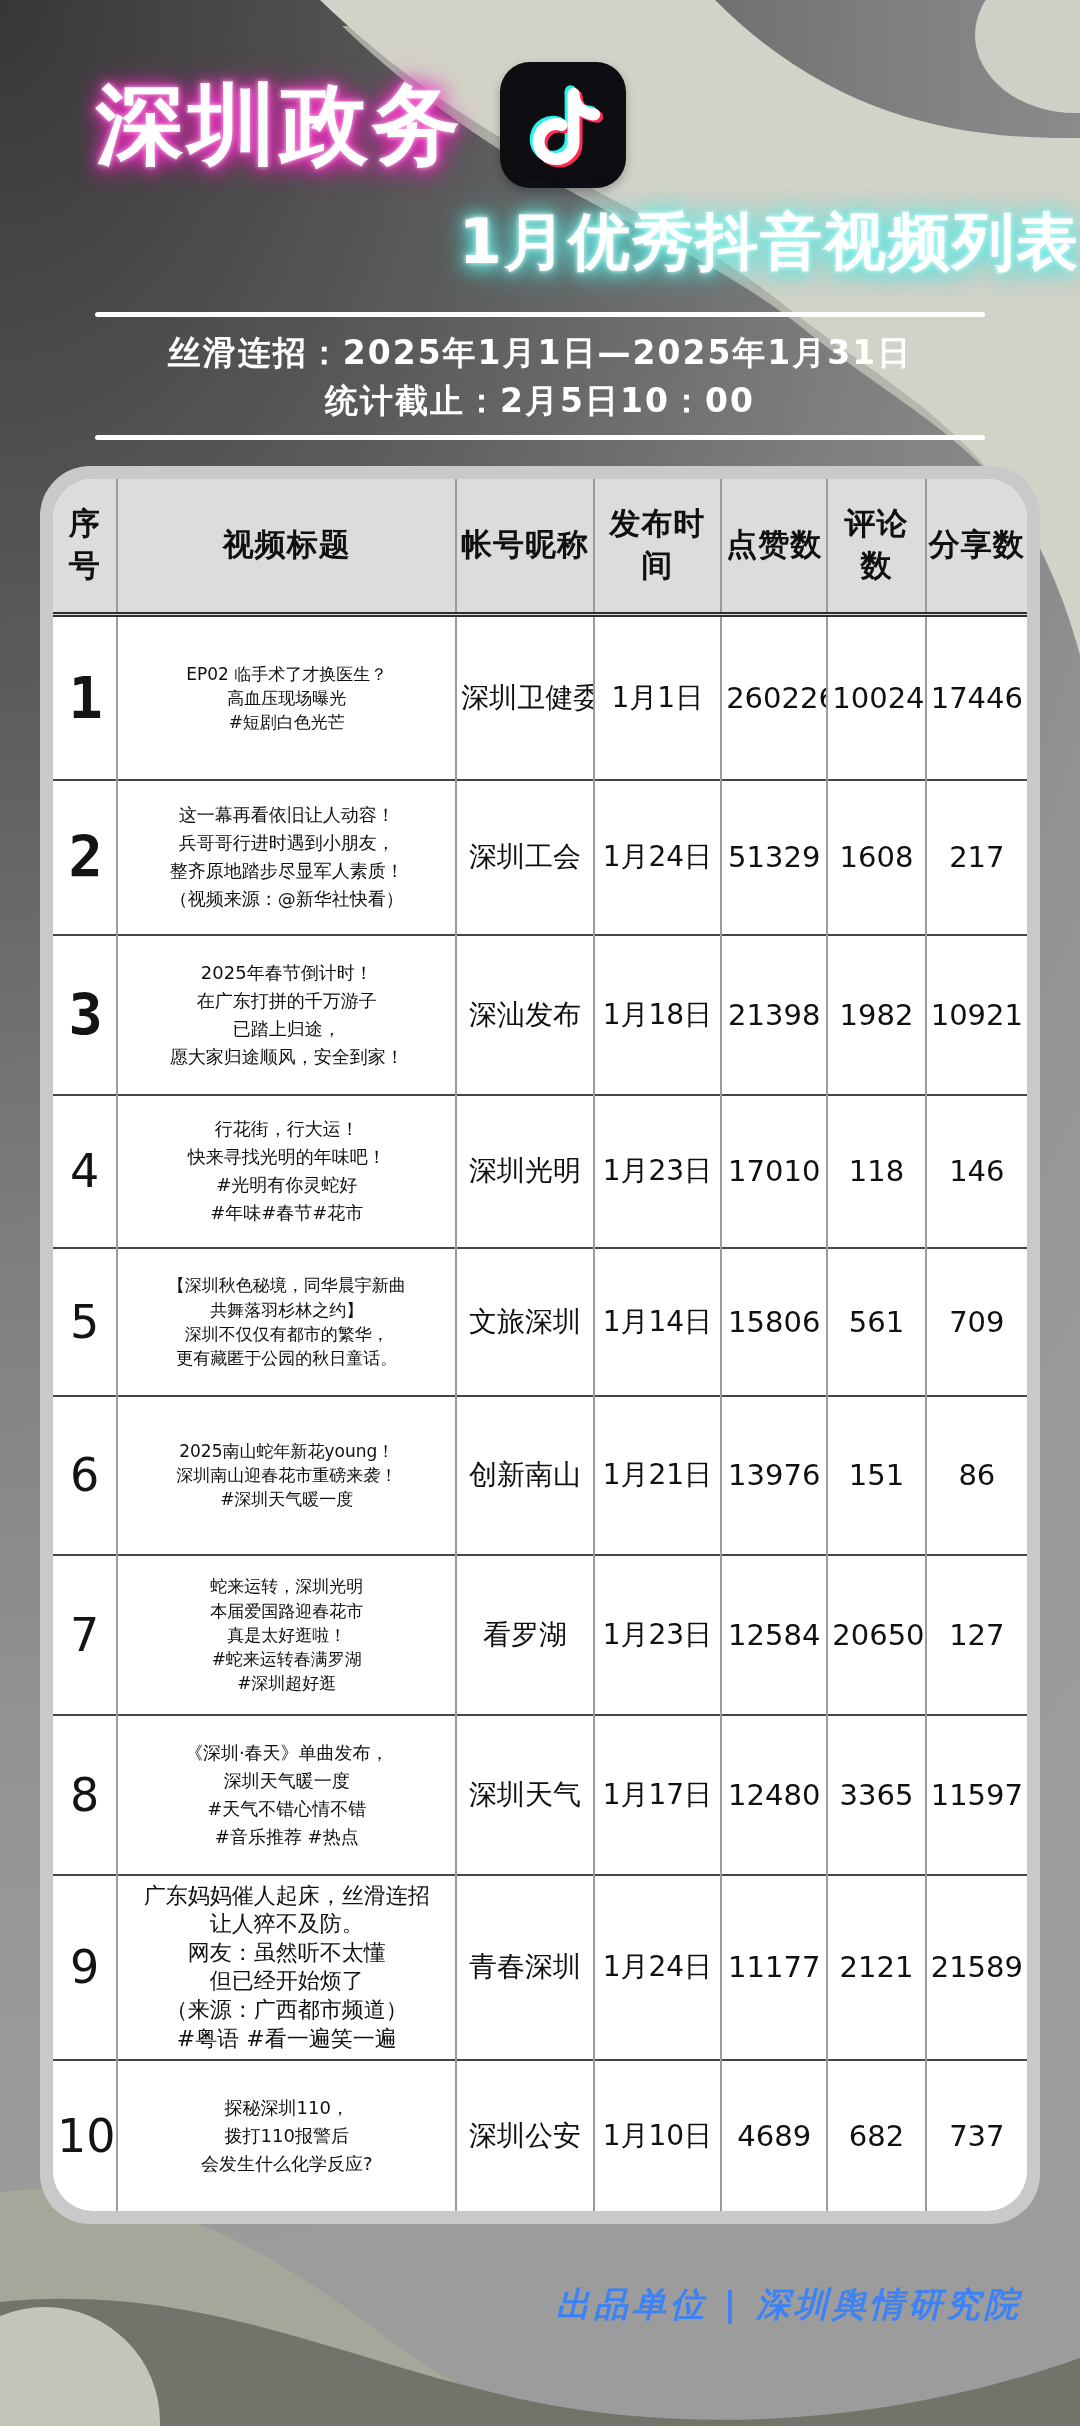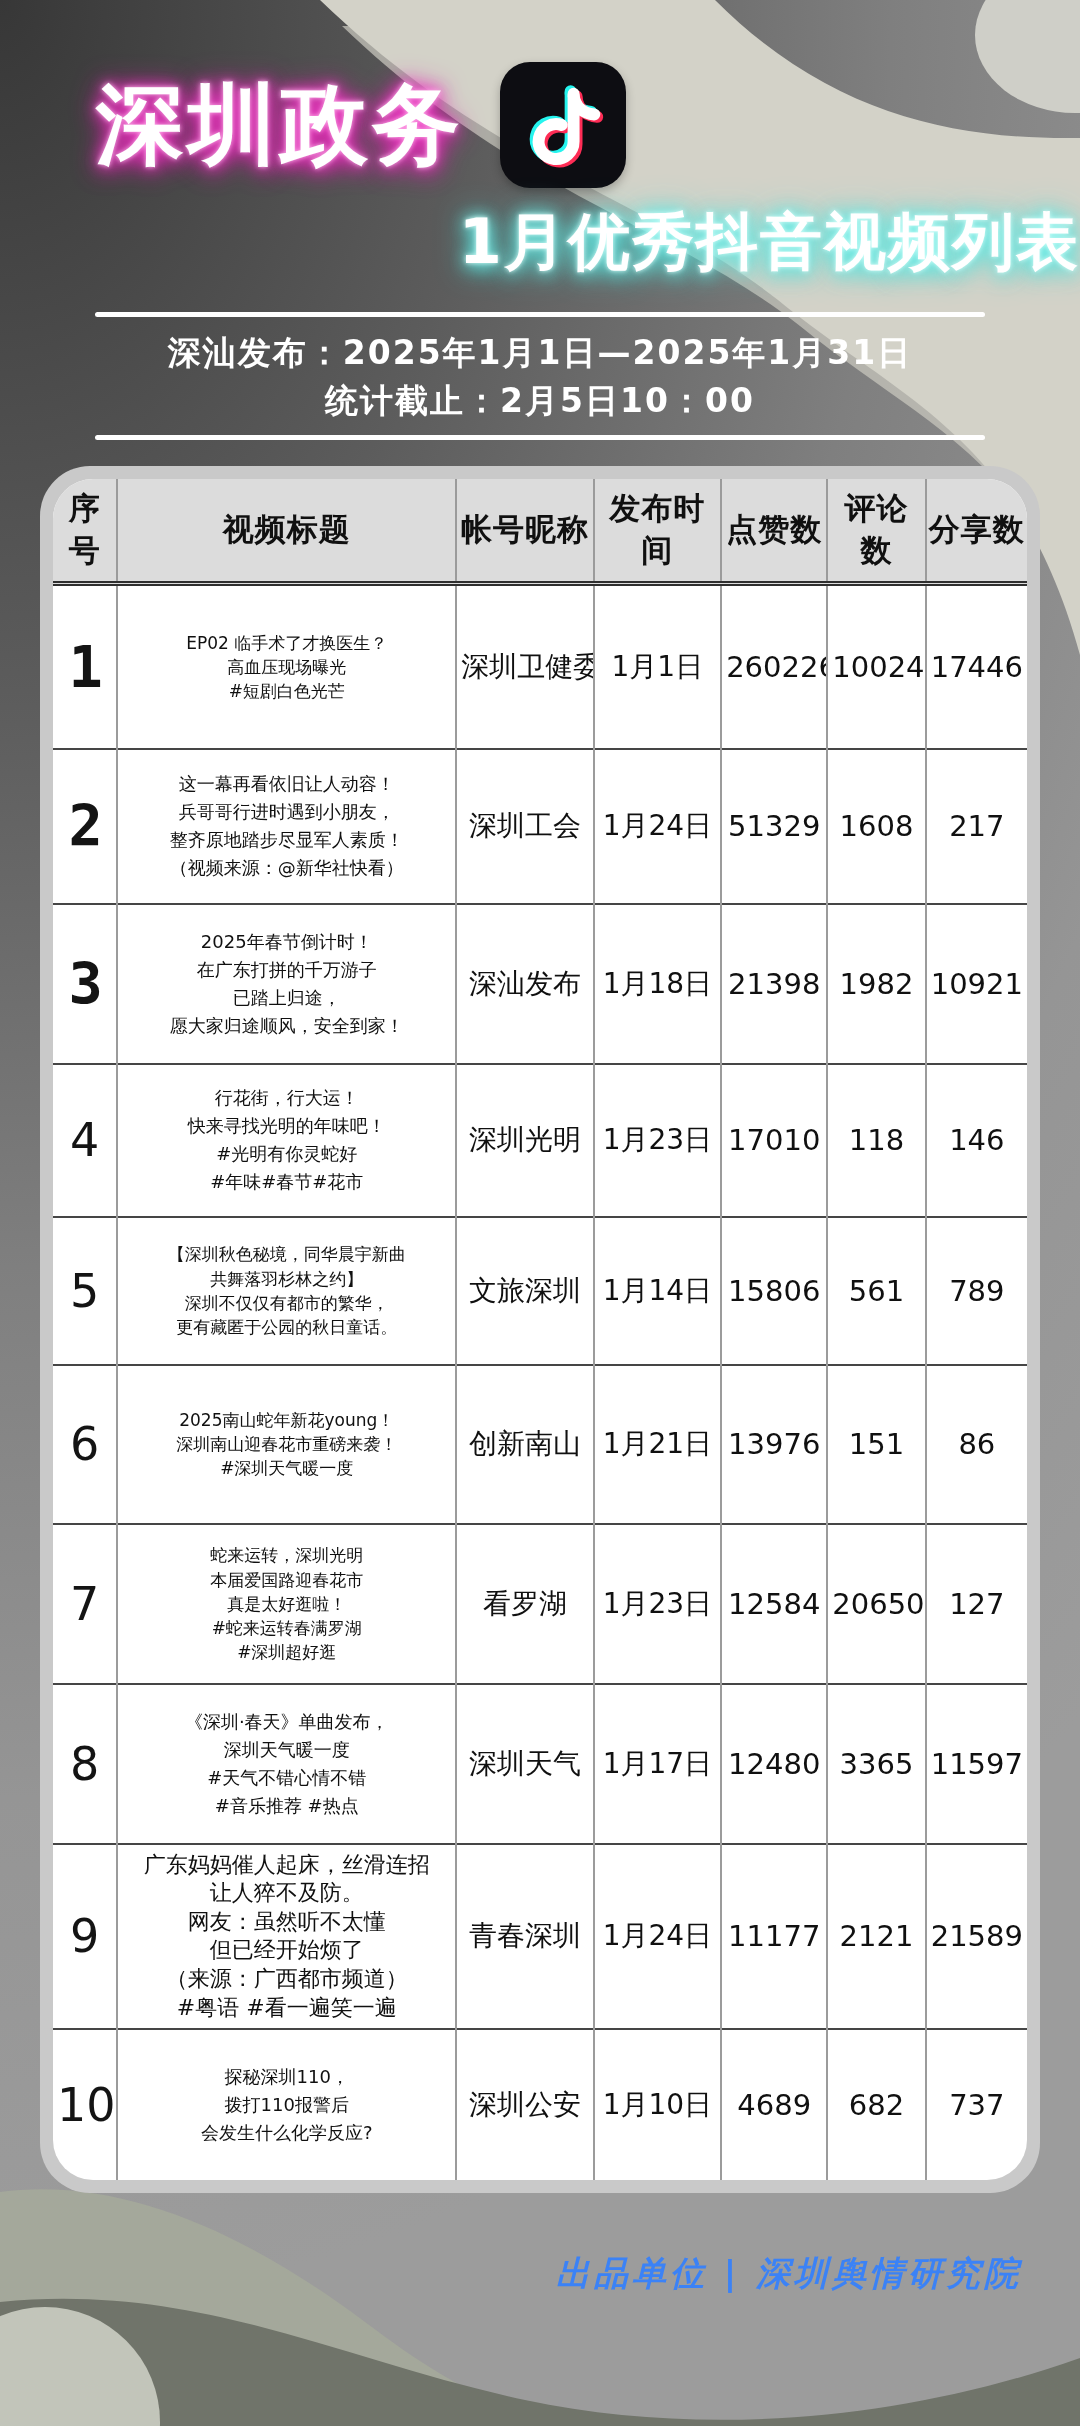--- a/index.html
+++ b/index.html
@@ -31,21 +31,21 @@
   .meta .rule{width:890px;height:5px;border-radius:3px;background:#ffffff;margin:0 auto;}
   .meta .lines{padding:12px 0 10px 0;}
   .meta .m-line{font-size:33px;font-weight:600;letter-spacing:2px;line-height:1.45;}
 
   
   .card{margin:26px 40px 0 40px;background:#c9c9c9;border-radius:50px;padding:13px;}
   .table-wrap{background:#ffffff;border-radius:40px;overflow:hidden;}
   table{width:100%;border-collapse:collapse;table-layout:fixed;color:#101010;}
   col.c-index{width:6.6%;} col.c-title{width:34.8%;} col.c-account{width:14.1%;}
   col.c-date{width:13.1%;} col.c-likes{width:10.9%;} col.c-comments{width:10.1%;} col.c-shares{width:10.4%;}
-  thead tr{height:105px;}
+  thead tr{height:136px;}
   thead th{
     background:#dcdcdc;font-size:31px;font-weight:bold;letter-spacing:1px;
     border-bottom:5px double #2e2e2e;border-left:2px solid #9b9b9b;padding:0 2px;
   }
   thead th:first-child{border-left:none;}
   tbody td{
     text-align:center;vertical-align:middle;border-top:2px solid #454545;border-left:2px solid #9b9b9b;
     padding:6px 4px;overflow:hidden;
   }
   tbody td:first-child{border-left:none;}
@@ -106,21 +106,21 @@
           </g>
         </svg>
       </div>
     </div>
     <div class="sub-title">1月优秀抖音视频列表</div>
   </div>
 
   <div class="meta">
     <div class="rule"></div>
     <div class="lines">
-      <div class="m-line">深汕发布：2025年1月1日—2025年1月31日</div>
+      <div class="m-line">丝滑连招：2025年1月1日—2025年1月31日</div>
       <div class="m-line">统计截止：2月5日10：00</div>
     </div>
     <div class="rule"></div>
   </div>
 
   <div class="card">
     <div class="table-wrap">
       <table>
         <colgroup>
           <col class="c-index">
@@ -203,21 +203,21 @@
     <td class="title-cell t-sm">
                 <div class="title-line">【深圳秋色秘境，同华晨宇新曲</div>
                 <div class="title-line">共舞落羽杉林之约】</div>
                 <div class="title-line">深圳不仅仅有都市的繁华，</div>
                 <div class="title-line">更有藏匿于公园的秋日童话。</div>
               </td>
     <td class="cell-account">文旅深圳</td>
     <td class="cell-date">1月14日</td>
     <td class="cell-num">15806</td>
     <td class="cell-num">561</td>
-    <td class="cell-num">789</td>
+    <td class="cell-num">709</td>
   </tr>
             <tr>
     <td class="cell-index">6</td>
     <td class="title-cell t-sm">
                 <div class="title-line">2025南山蛇年新花young！</div>
                 <div class="title-line">深圳南山迎春花市重磅来袭！</div>
                 <div class="title-line">#深圳天气暖一度</div>
               </td>
     <td class="cell-account">创新南山</td>
     <td class="cell-date">1月21日</td>

